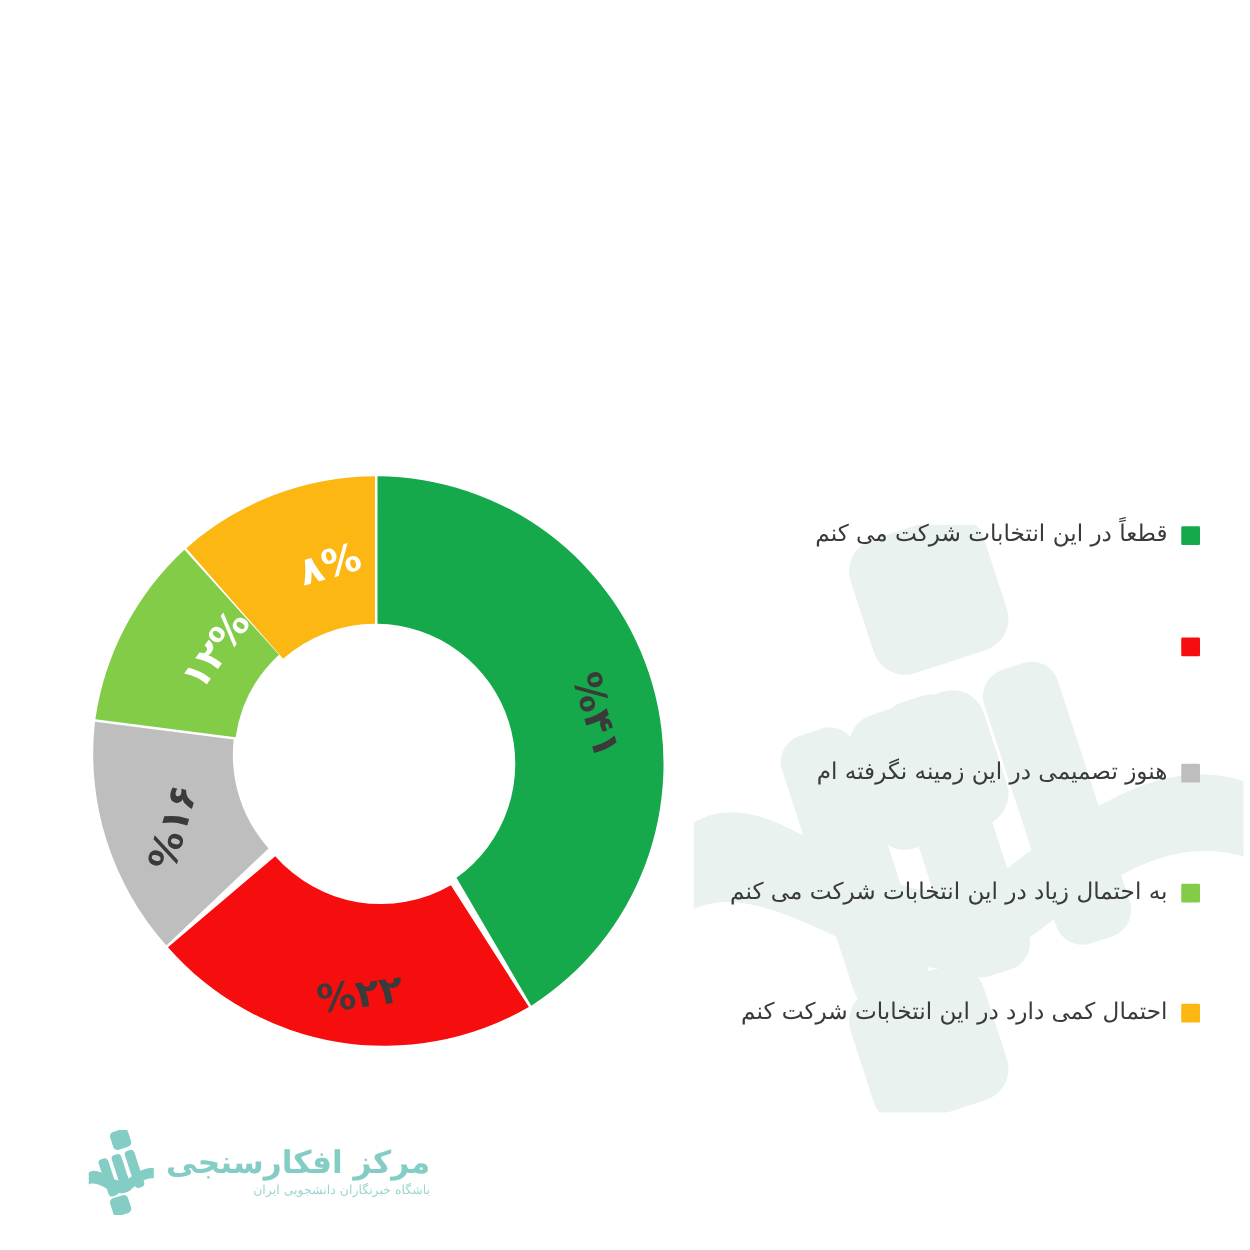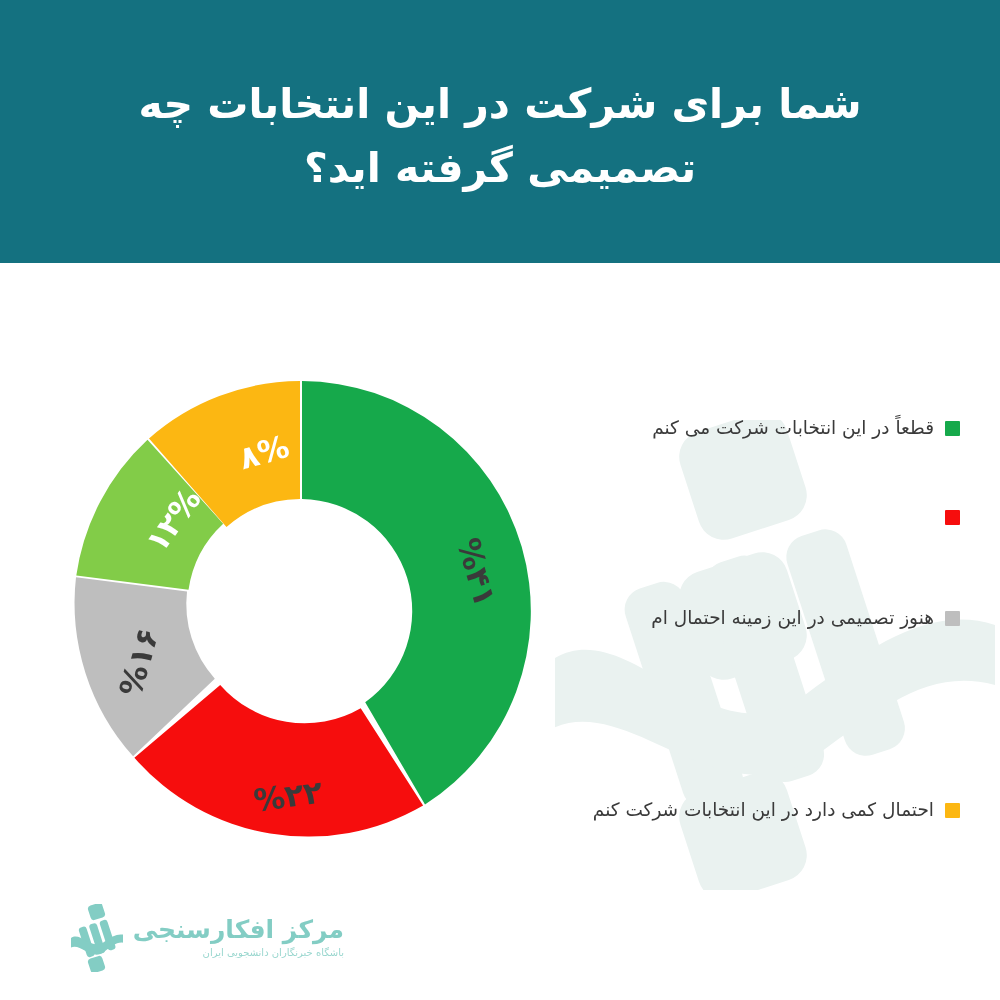--- a/index.html
+++ b/index.html
@@ -152,24 +152,20 @@
     color: #9ad7cf;
     line-height: 1.3;
     margin-top: 2px;
   }
 </style>
 </head>
 <body>
 
 <div id="page">
 
-  <div id="header-band">
-    <div id="header-title">شما برای شرکت در این انتخابات چه
-تصمیمی گرفته اید؟</div>
-  </div>
 
   <svg id="watermark" viewBox="0 0 440 470">
     <g fill="#eaf2f0">
       <rect x="132" y="0" width="112" height="112" rx="26" transform="rotate(-18 188 56)"></rect>
       <rect x="132" y="140" width="112" height="112" rx="26" transform="rotate(-18 188 196)"></rect>
       <rect x="132" y="360" width="112" height="112" rx="26" transform="rotate(-18 188 416)"></rect>
       <g transform="rotate(-18 220 235)">
         <rect x="90" y="130" width="62" height="230" rx="22"></rect>
         <rect x="175" y="130" width="62" height="230" rx="22"></rect>
         <rect x="260" y="130" width="62" height="230" rx="22"></rect>
@@ -209,23 +205,27 @@
       <span class="legend-swatch" style="background:#16a94b"></span>
       <span class="legend-text">قطعاً در این انتخابات شرکت می کنم</span>
     </div>
 
     <div class="legend-item li1">
       <span class="legend-swatch" style="background:#f60d0d"></span>
     </div>
 
     <div class="legend-item li2">
       <span class="legend-swatch" style="background:#bebebe"></span>
-      <span class="legend-text">هنوز تصمیمی در این زمینه احتمال ام</span>
-    </div>
-
+      <span class="legend-text">هنوز تصمیمی در این زمینه نگرفته ام</span>
+    </div>
+
+    <div class="legend-item li3">
+      <span class="legend-swatch" style="background:#82cc48"></span>
+      <span class="legend-text">به احتمال زیاد در این انتخابات شرکت می کنم</span>
+    </div>
 
     <div class="legend-item li4">
       <span class="legend-swatch" style="background:#fcb712"></span>
       <span class="legend-text">احتمال کمی دارد در این انتخابات شرکت کنم</span>
     </div>
 
   </div>
 
   <div id="footer-logo">
     <svg id="logo-mark" viewBox="0 0 52 68">

